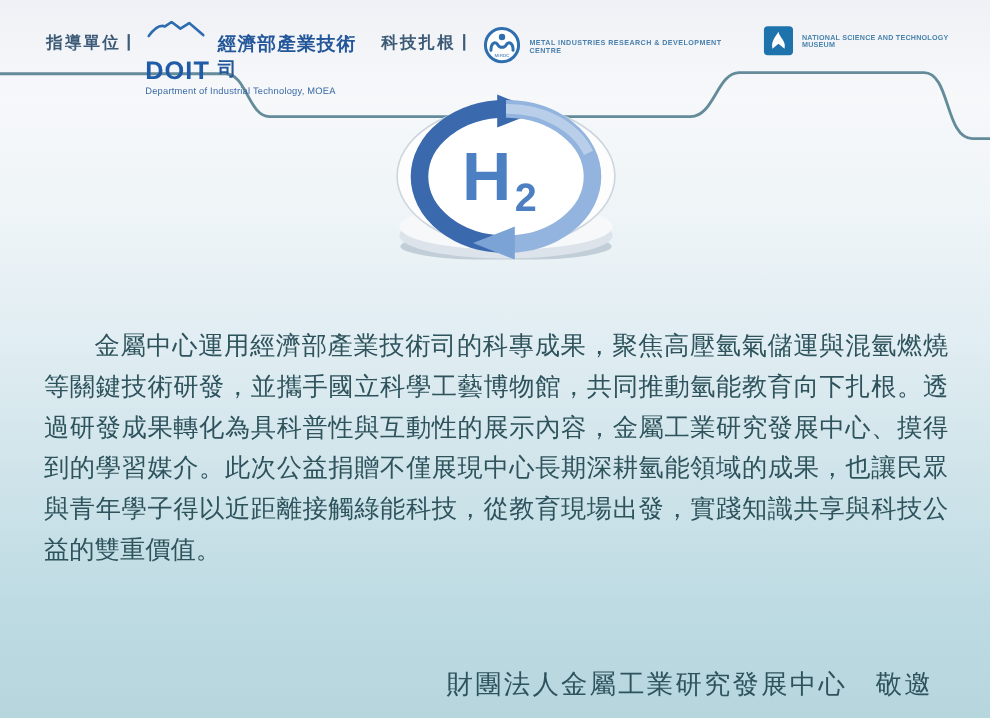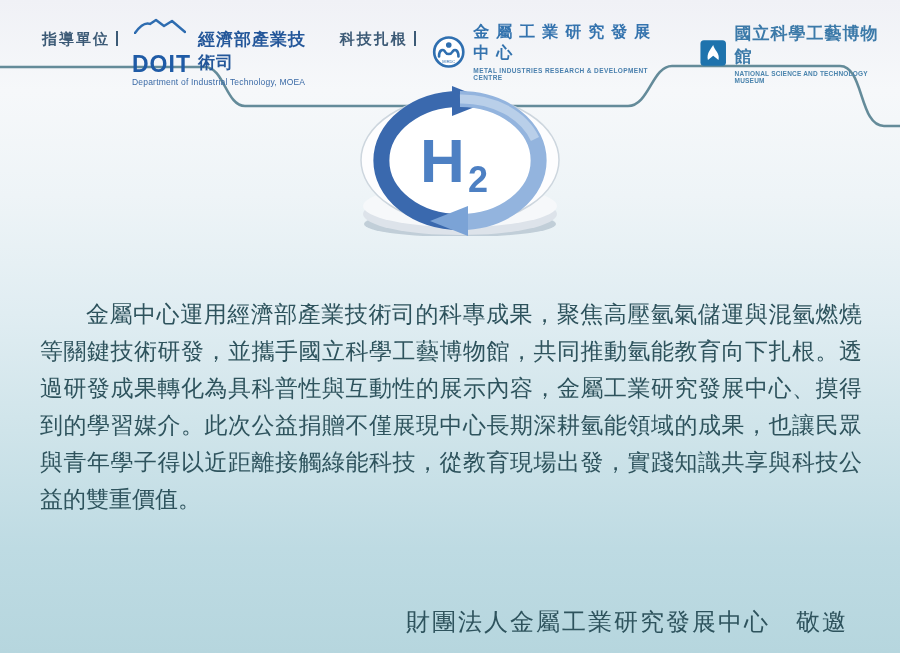--- a/index.html
+++ b/index.html
@@ -98,32 +98,30 @@
     </div>
 
     <div class="org-group">
       <svg width="38" height="38" viewBox="0 0 38 38">
         <circle cx="19" cy="19" r="16.5" fill="#ffffff" stroke="#2f6fb0" stroke-width="3"></circle>
         <circle cx="19" cy="11" r="3.2" fill="#2f6fb0"></circle>
         <path d="M8,24 C8,16 13,15 15,19 C16.5,22 21.5,22 23,19 C25,15 30,16 30,24" fill="none" stroke="#2f6fb0" stroke-width="3" stroke-linecap="round"></path>
         <text x="19" y="31" text-anchor="middle" font-size="4.5" fill="#2f6fb0">MIRDC</text>
       </svg>
       <div class="logo-gap">
-        <div class="mirdc-text-zh">金屬工業研究發展中心</div>
         <div class="mirdc-text-en">METAL INDUSTRIES RESEARCH &amp; DEVELOPMENT CENTRE</div>
       </div>
     </div>
 
     <div class="org-group" style="margin-left:24px;">
       <svg width="30" height="30" viewBox="0 0 30 30">
         <rect x="0.5" y="0.5" width="29" height="29" rx="4" fill="#1e73ad"></rect>
         <path d="M9,23 C7,15 13,10 15,6 C16,12 23,15 21,23 L15,18 Z" fill="#ffffff"></path>
       </svg>
       <div class="logo-gap">
-        <div class="nstm-text-zh">國立科學工藝博物館</div>
         <div class="nstm-text-en">NATIONAL SCIENCE AND TECHNOLOGY MUSEUM</div>
       </div>
     </div>
   </div>
 
 
   <div class="h2-logo">
     <svg width="216" height="152" viewBox="0 0 216 152">
 
       <ellipse cx="108" cy="140" rx="96" ry="13" fill="#9fb0bf" opacity="0.55"></ellipse>

